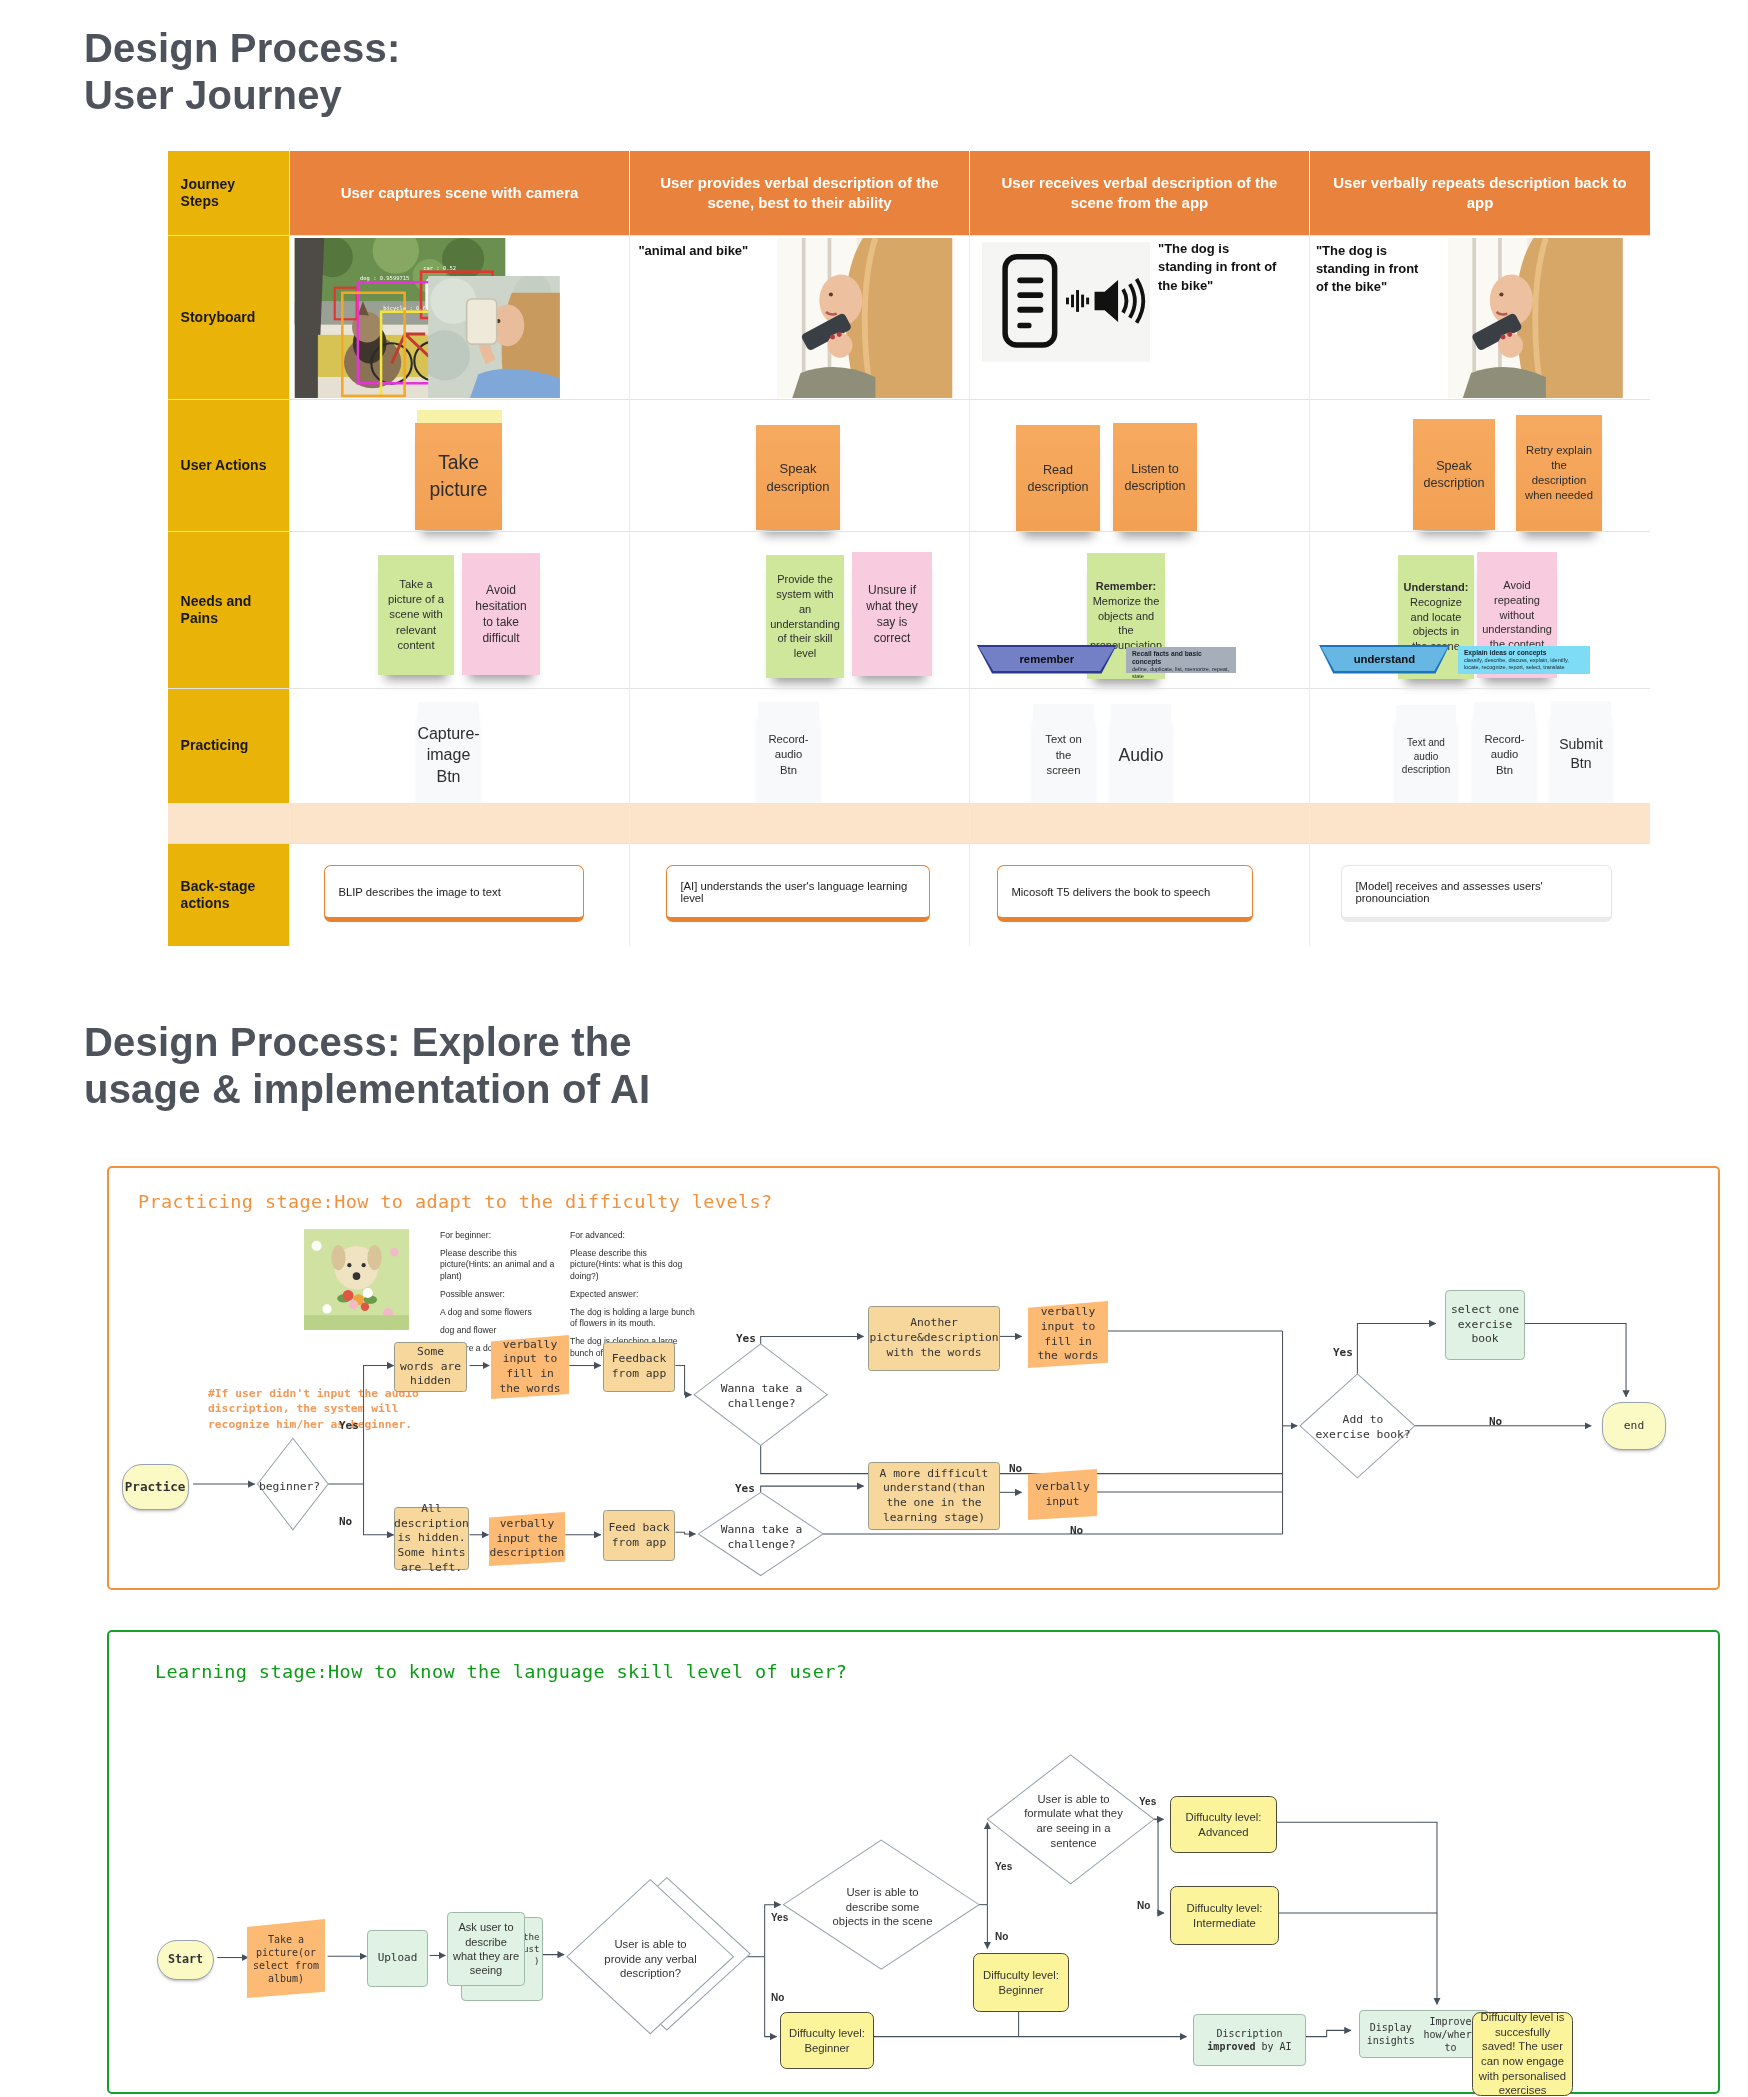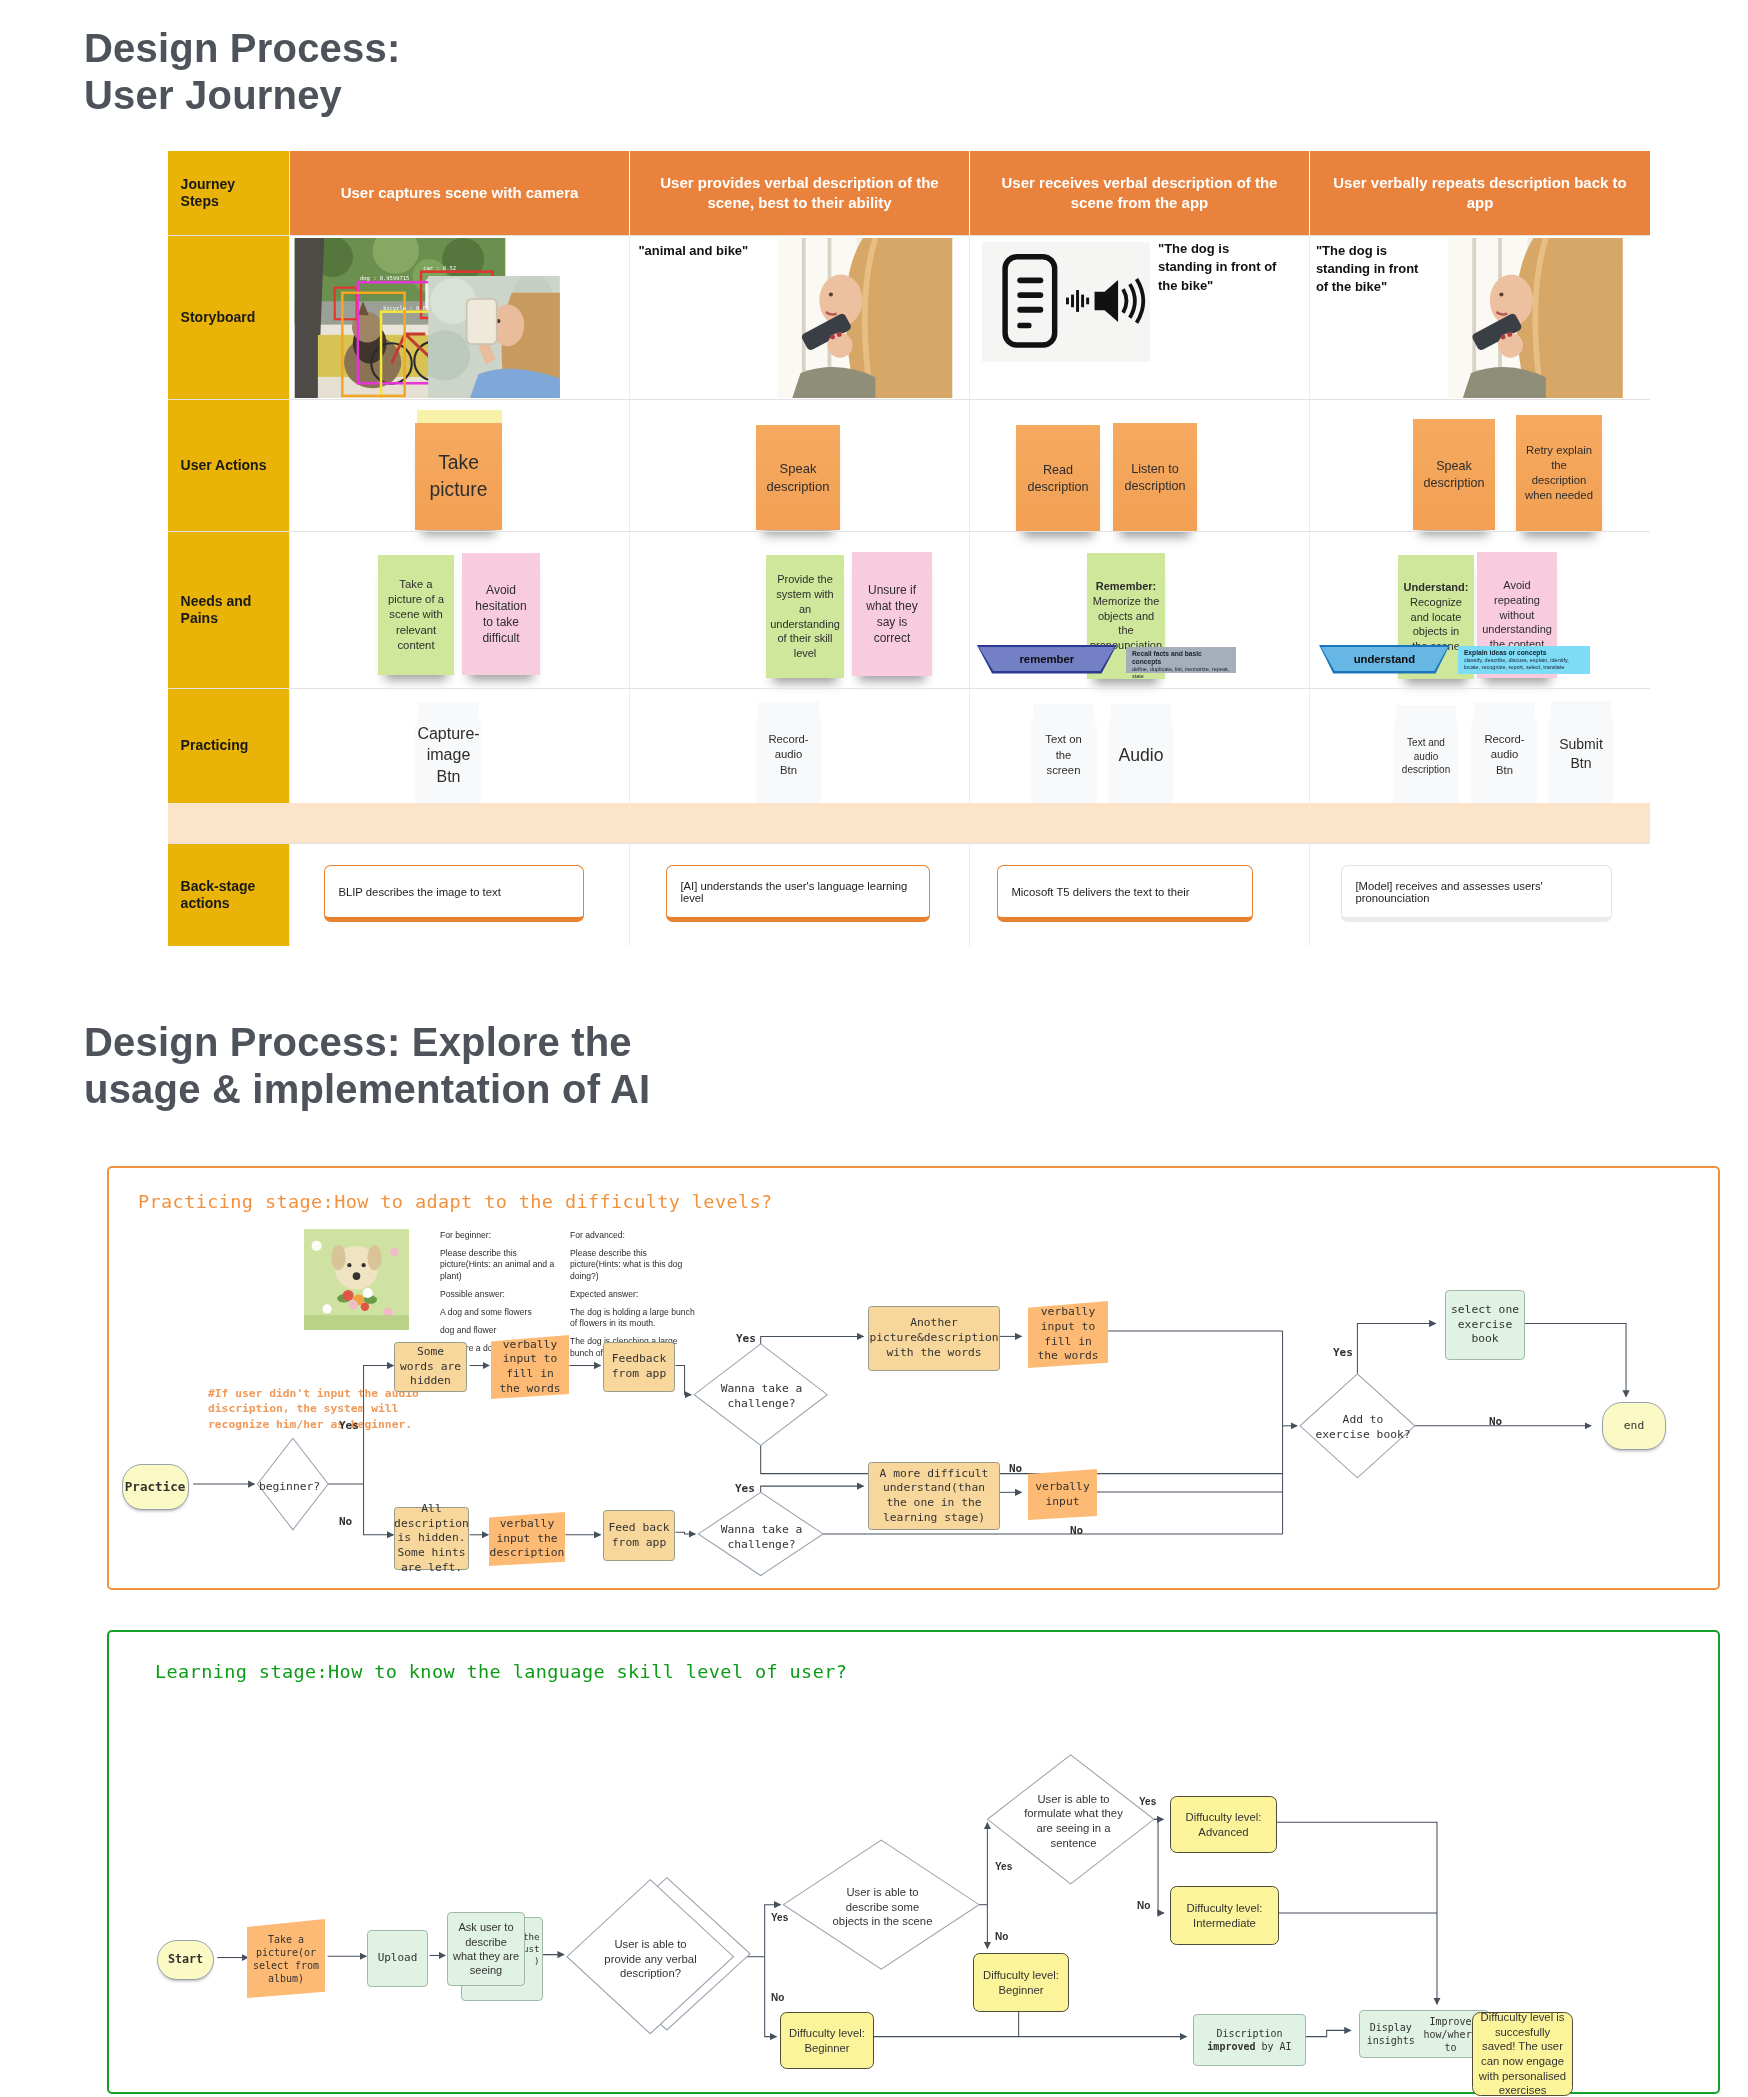--- a/index.html
+++ b/index.html
@@ -279,21 +279,21 @@
 
   <div class="cell rowlab bt pre">Back-stage
 actions</div>
   <div class="cell bt">
     <div class="bsbox" style="left:34px;top:21px;width:260px;height:57px;">BLIP describes the image to text</div>
   </div>
   <div class="cell bt">
     <div class="bsbox" style="left:36px;top:21px;width:264px;height:57px;">[AI] understands the user's language learning level</div>
   </div>
   <div class="cell bt">
-    <div class="bsbox" style="left:27px;top:21px;width:256px;height:57px;">Micosoft T5 delivers the text to their</div>
+    <div class="bsbox" style="left:27px;top:21px;width:256px;height:57px;">Micosoft T5 delivers the book to speech</div>
   </div>
   <div class="cell bt" style="border-right:none;">
     <div class="bsbox gray" style="left:31px;top:21px;width:271px;height:57px;">[Model] receives and assesses users' pronounciation</div>
   </div>
 </div>
 
 <div class="abs sec-title" style="left:84px;top:1019px;">Design Process: Explore the
 usage &amp; implementation of AI</div>
 
 <div class="chartbox" style="left:107px;top:1166px;width:1613px;height:424px;border:2.1px solid #F2913D;">

